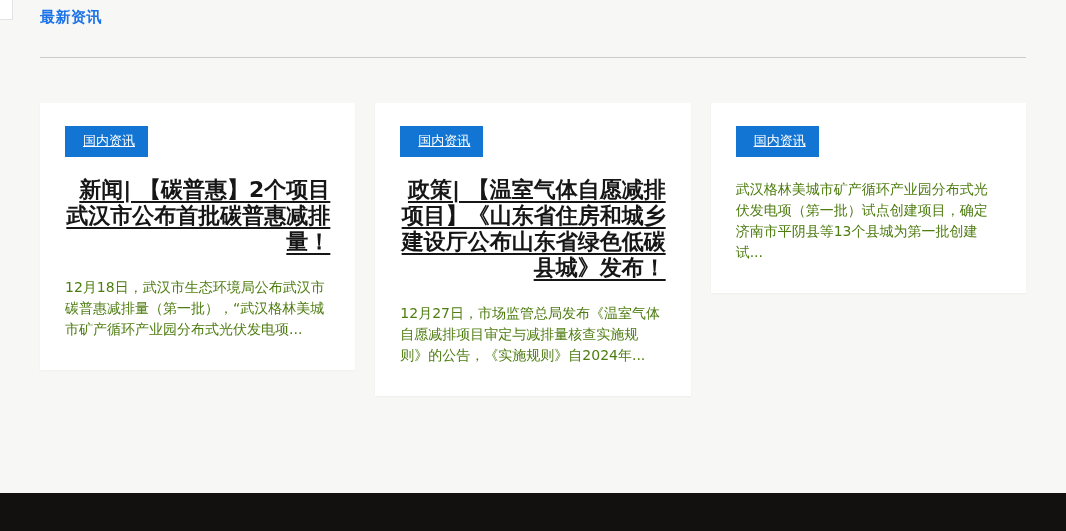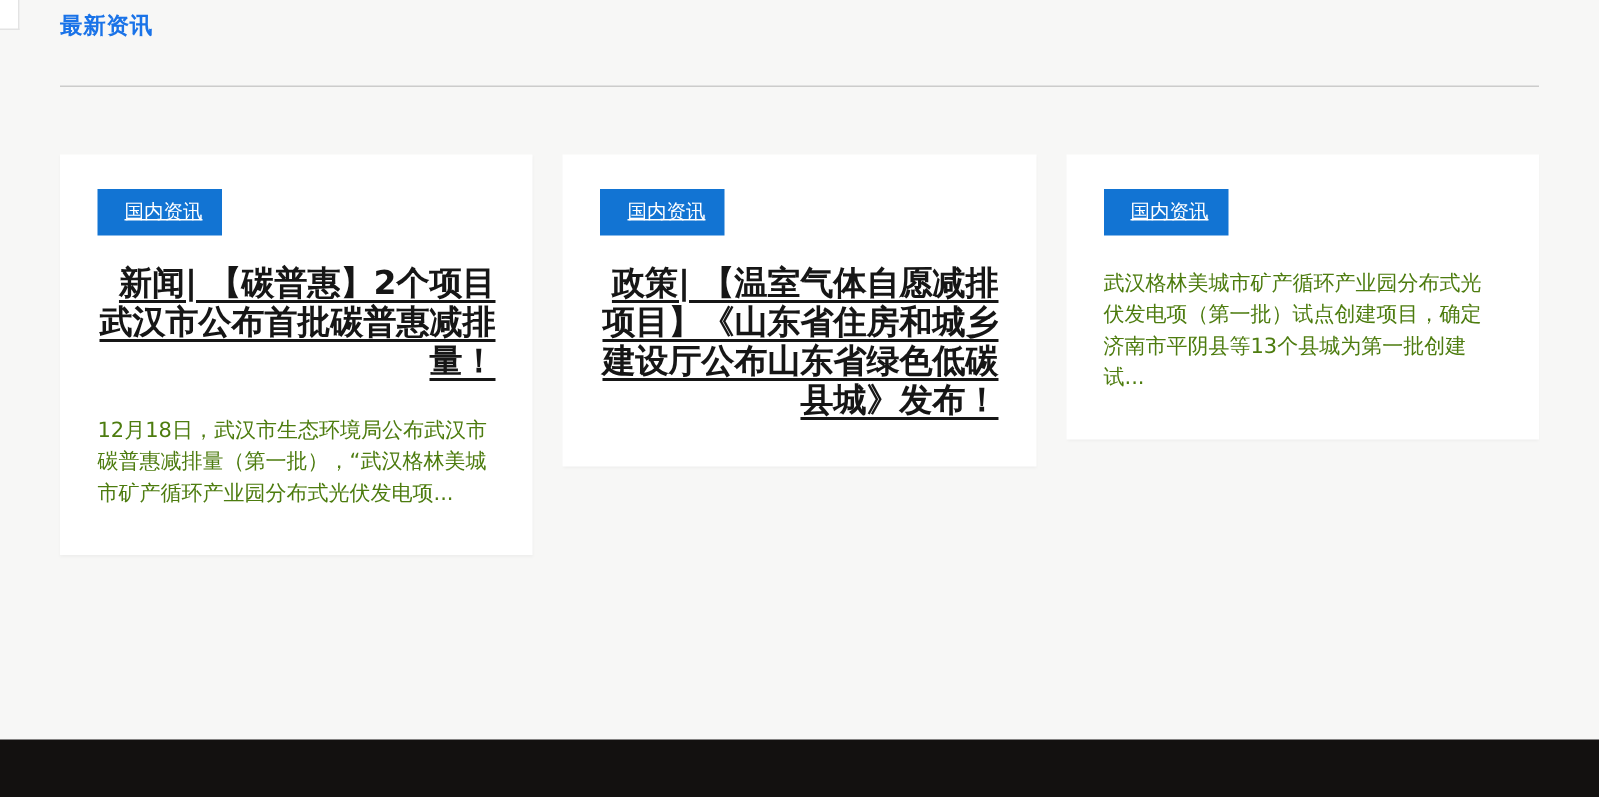--- a/index.html
+++ b/index.html
@@ -99,20 +99,21 @@
 
     <article class="card">
       <span class="badge">国内资讯</span>
       <a class="card-title">新闻| 【碳普惠】2个项目武汉市公布首批碳普惠减排量！</a>
       <p class="card-excerpt">12月18日，武汉市生态环境局公布武汉市碳普惠减排量（第一批），“武汉格林美城市矿产循环产业园分布式光伏发电项...</p>
     </article>
 
     <article class="card">
       <span class="badge">国内资讯</span>
       <a class="card-title">政策| 【温室气体自愿减排项目】《山东省住房和城乡建设厅公布山东省绿色低碳县城》发布！</a>
+      <p class="card-excerpt">12月27日，市场监管总局发布《温室气体自愿减排项目审定与减排量核查实施规则》的公告，《实施规则》自2024年...</p>
     </article>
 
     <article class="card">
       <span class="badge">国内资讯</span>
       <p class="card-excerpt">武汉格林美城市矿产循环产业园分布式光伏发电项（第一批）试点创建项目，确定济南市平阴县等13个县城为第一批创建试...</p>
     </article>
 
   </div>
 </main>
 

